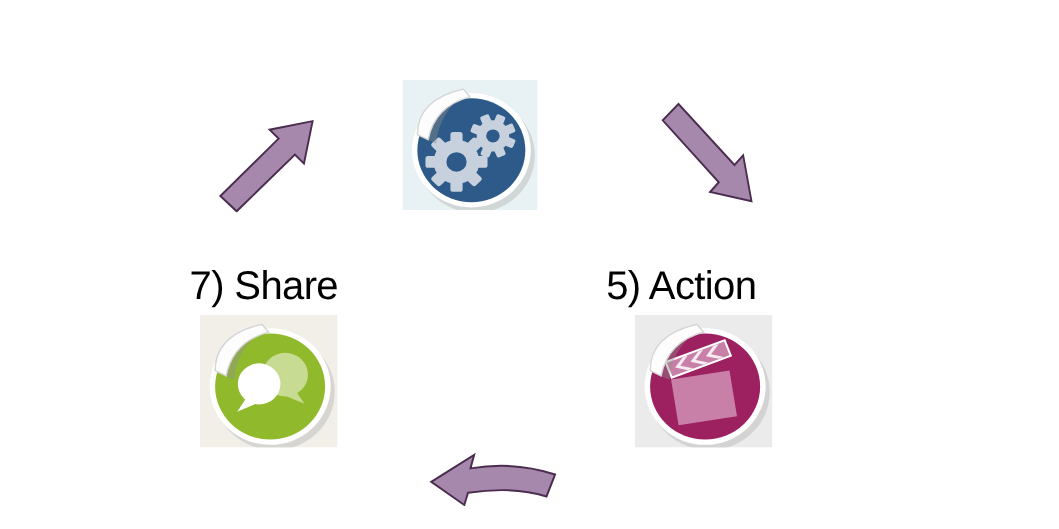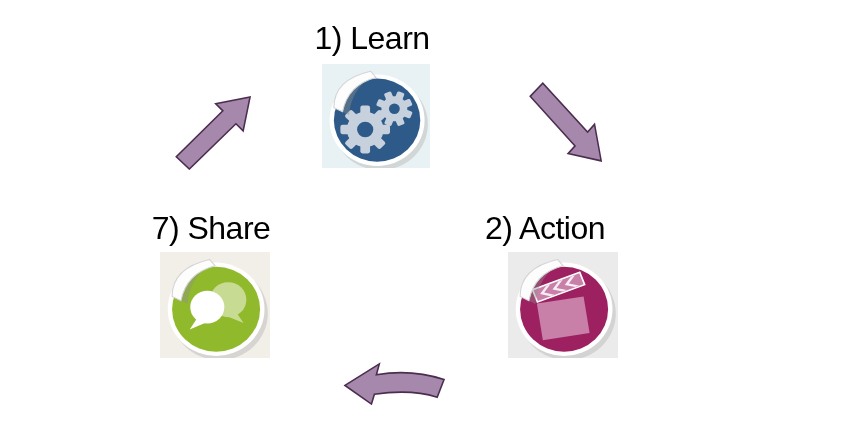--- a/index.html
+++ b/index.html
@@ -13,21 +13,20 @@
     white-space:nowrap;
   }
   .tile,.arrow{position:absolute;}
   .tile svg,.arrow svg{display:block;width:100%;height:100%;}
 </style>
 </head>
 <body>
 
 <div class="canvas">
 
-  <div class="step-label" style="left:262px;top:20px">1) Learn</div>
 
   <div class="tile" style="left:322px;top:64px;width:108px;height:104px">
     <svg viewBox="0 0 100 100" preserveAspectRatio="none">
       <rect width="100" height="100" fill="#e8f1f3"></rect>
       <circle cx="54" cy="58" r="44" fill="#b5b5b5" opacity="0.45"></circle>
       <circle cx="51" cy="54" r="44" fill="#ffffff"></circle>
       <circle cx="51" cy="54" r="40" fill="#2d5a88"></circle>
 
       <g fill="#c7d1de">
         <g transform="translate(40,63)">
@@ -54,21 +53,21 @@
           <circle r="12"></circle>
           <circle r="5" fill="#2d5a88"></circle>
         </g>
       </g>
 
       <path d="M 17,45 Q 19,24 37,13 L 48,10 Q 27,24 25,49 Z" fill="#8f8f8f" opacity="0.4"></path>
       <path d="M 11,42 Q 11,15 45,7 L 50,13 Q 24,20 19,46 Z" fill="#fdfdfd" stroke="#d4d4d4" stroke-width="1"></path>
     </svg>
   </div>
 
-  <div class="step-label" style="left:435px;top:210px">2) Action</div>
+  <div class="step-label" style="left:435px;top:210px">5) Action</div>
 
   <div class="tile" style="left:508px;top:252px;width:110px;height:106px">
     <svg viewBox="0 0 100 100" preserveAspectRatio="none">
       <rect width="100" height="100" fill="#ebebeb"></rect>
       <circle cx="54" cy="58" r="44" fill="#b5b5b5" opacity="0.45"></circle>
       <circle cx="51" cy="54" r="44" fill="#ffffff"></circle>
       <circle cx="51" cy="54" r="40" fill="#9d2060"></circle>
 
       <g transform="translate(50,58) rotate(-9)">
         <rect x="-22" y="-13" width="43" height="35" fill="#c87fa8"></rect>

